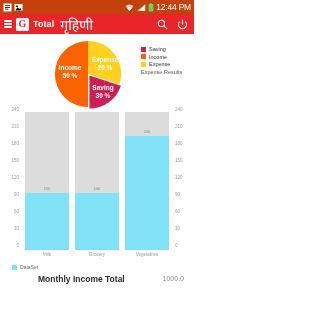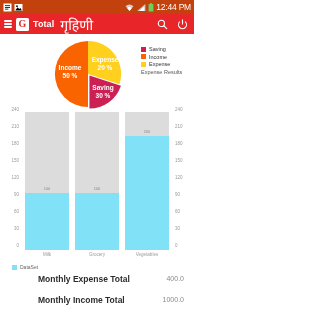--- a/index.html
+++ b/index.html
@@ -250,22 +250,18 @@
     </div>
 
     <div class="ds-legend">
       <span class="ds-swatch"></span>
       <span class="ds-text">DataSet</span>
     </div>
   </div>
 
   <div class="totals">
     <div class="total-row">
-      <span class="total-label">Monthly Expense Total</span>
-      <span class="total-value">400.0</span>
-    </div>
-    <div class="total-row">
       <span class="total-label">Monthly Income Total</span>
       <span class="total-value">1000.0</span>
     </div>
   </div>
 
 </div>
 
 </body></html>

